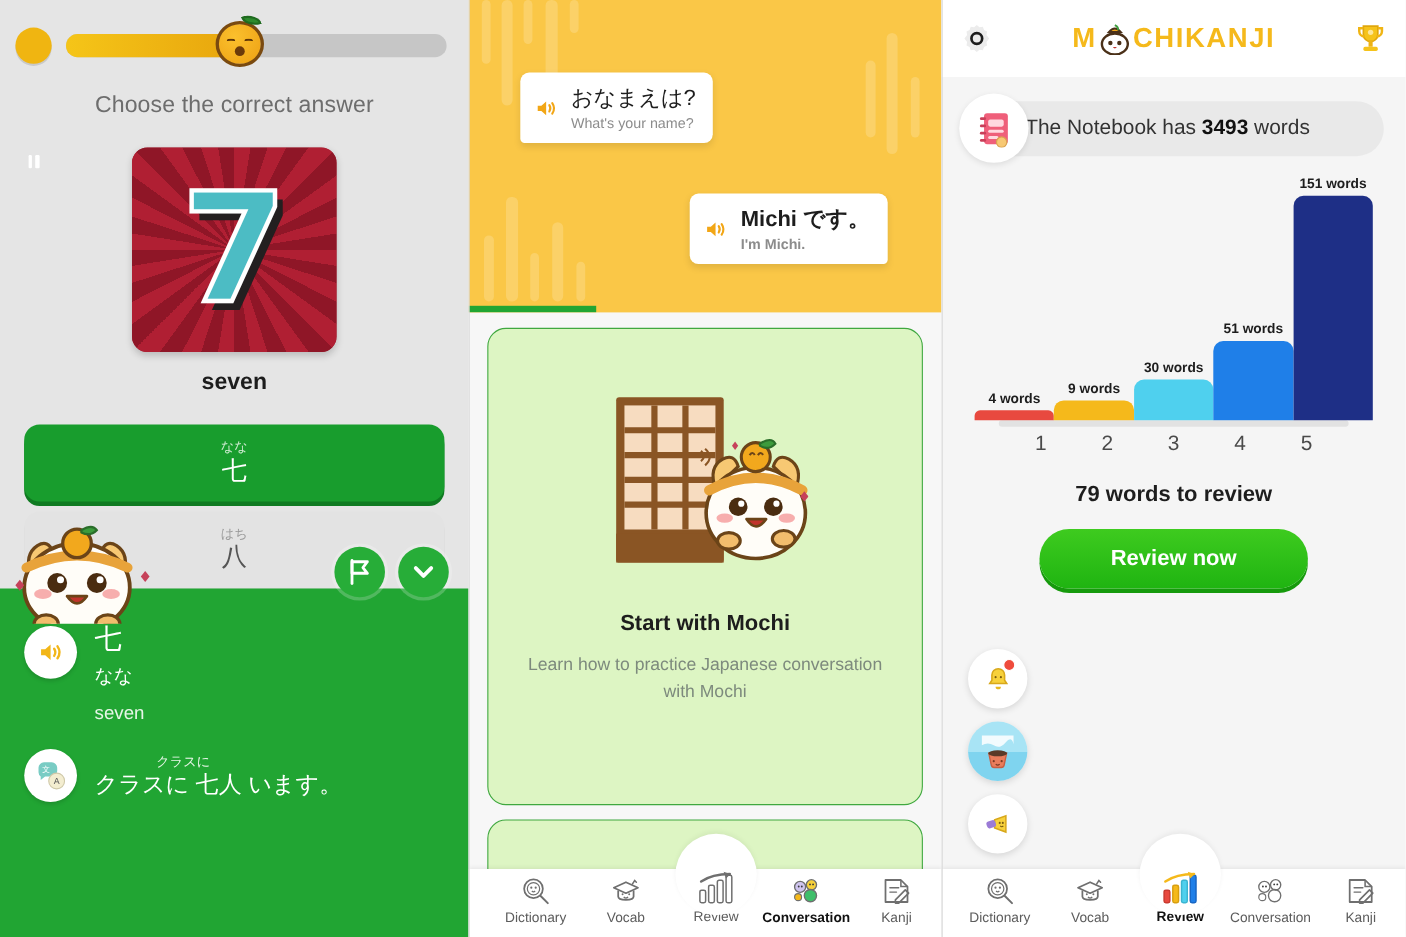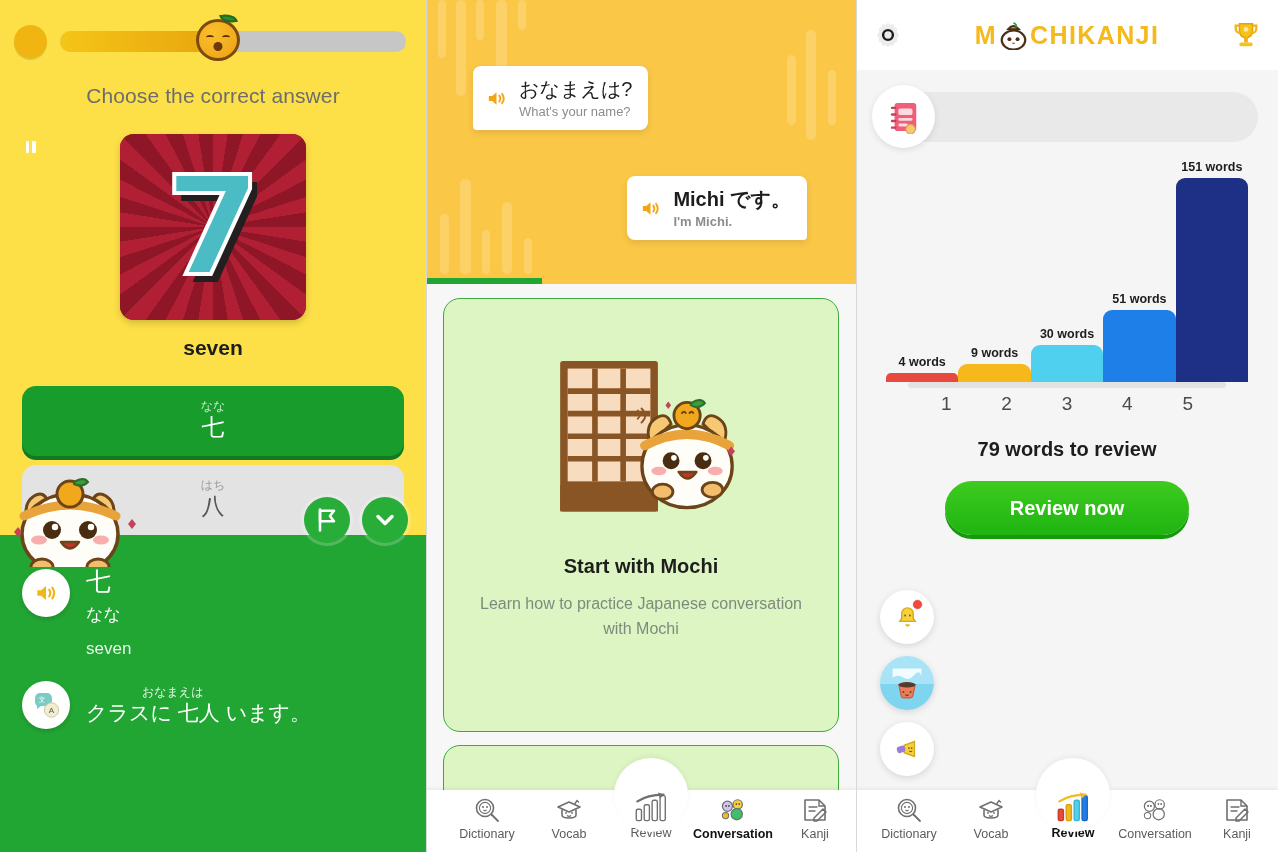--- a/index.html
+++ b/index.html
@@ -6,21 +6,21 @@
   html, body {
     width: 1278px; height: 852px;
     font-family: "Liberation Sans", sans-serif;
     overflow: hidden; background: #fff;
   }
   .screen { display: flex; width: 1278px; height: 852px; }
 
   
   .panel-quiz {
     width: 426px; height: 852px; position: relative;
-    background: #fde047; overflow: hidden;
+    background: #e5e5e5; overflow: hidden;
   }
   .quiz-topbar {
     display: flex; align-items: center; gap: 13px;
     padding: 25px 20px 0 14px;
   }
   .pause-btn {
     width: 33px; height: 33px; border-radius: 50%;
     background: #f0b511; flex: 0 0 auto;
     display: flex; align-items: center; justify-content: center;
     box-shadow: 0 2px 0 rgba(0,0,0,.12);
@@ -317,21 +317,21 @@
       <div class="sentence-row">
         <div class="circ-icon">
           <svg viewBox="0 0 28 28" width="28" height="28">
             <path d="M3 7a5 5 0 015-5h7a5 5 0 015 5v3a5 5 0 01-5 5H9l-4 3v-3a5 5 0 01-2-4z" fill="#79ccc4"></path>
             <text x="10" y="11" font-size="7" fill="#fff" text-anchor="middle" font-family="DejaVu Sans">文</text>
             <circle cx="19.5" cy="19" r="7.2" fill="#f3edd0" stroke="#cfc8a8" stroke-width="1"></circle>
             <text x="19.5" y="22" font-size="8" fill="#555" text-anchor="middle" font-family="Liberation Sans">A</text>
           </svg>
         </div>
         <div>
-          <div class="sent-furi" style="margin-left:56px">おなまえは</div>
+          <div class="sent-furi" style="margin-left:56px">クラスに</div>
           <div class="sent-main">クラスに 七人 います。</div>
         </div>
       </div>
 
     </div>
   </div>
 
   <div class="panel-conv">
     <div class="conv-hero">
       <div class="wave" style="left:12px;top:0;width:8px;height:58px"></div>
@@ -527,20 +527,23 @@
           <rect x="11" y="25" width="10" height="3" rx="1.5" fill="#ffd9e0"></rect>
           <g fill="#c93f59">
             <rect x="3" y="7" width="6" height="2.6" rx="1.3"></rect>
             <rect x="3" y="14" width="6" height="2.6" rx="1.3"></rect>
             <rect x="3" y="21" width="6" height="2.6" rx="1.3"></rect>
             <rect x="3" y="28" width="6" height="2.6" rx="1.3"></rect>
           </g>
           <circle cx="24" cy="31" r="5" fill="#f7c873" stroke="#d9a24f" stroke-width="1.2"></circle>
         </svg>
       </div>
+      <div class="nb-text">
+        <span>The Notebook has </span><b>3493</b><span> words</span>
+      </div>
     </div>
 
     <div class="chart">
       <div class="bars" id="chartbars">
           <div class="barcol">
             <div class="barlabel">4 words</div>
             <div class="bar" style="height: 9px; background: rgb(232, 73, 63); border-radius: 5px 5px 0px 0px;"></div>
           </div>
           <div class="barcol">
             <div class="barlabel">9 words</div>

